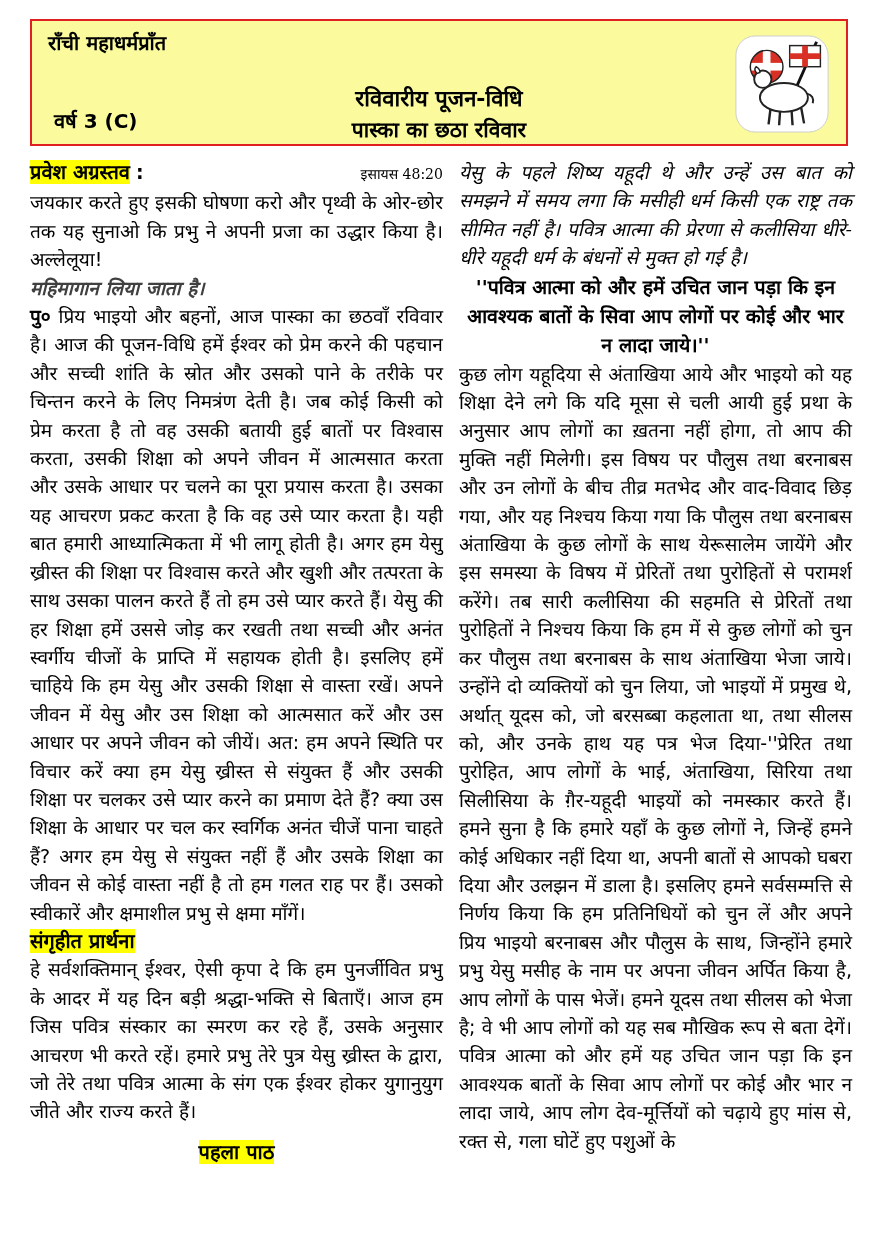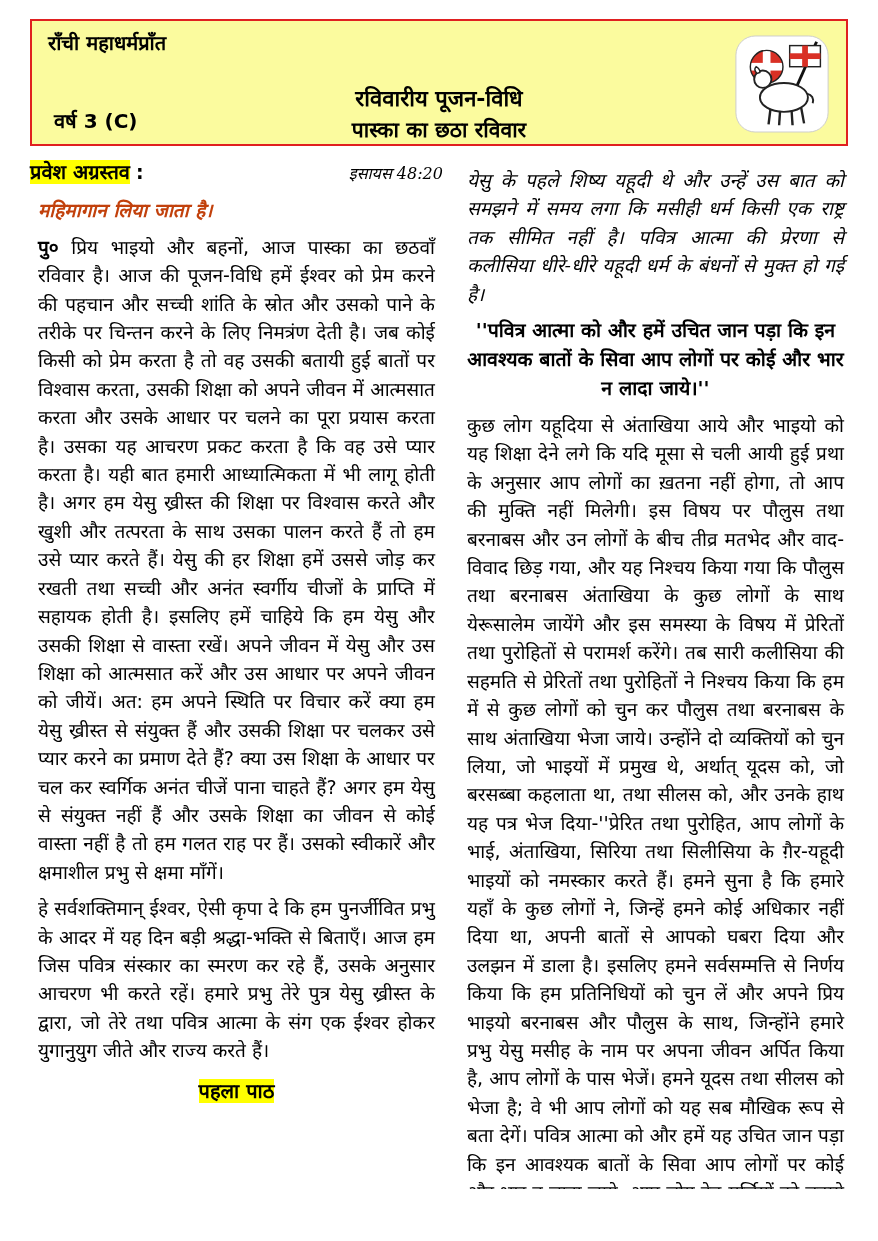--- a/index.html
+++ b/index.html
@@ -21,25 +21,25 @@
   .header-year { position:absolute; left:22px; top:86px; font-size:20px; font-weight:bold; }
   .logo-wrap { position:absolute; right:16px; top:13px; width:96px; height:100px; }
   
   .content { position:absolute; left:30px; top:158px; width:822px; display:flex; gap:16px;justify-content:flex-end; }
   .col { font-size:19px; line-height:28.4px; text-align:justify; }
   .col-left  { width:417px; }
   .col-right { width:397px; }
   .heading-row { display:flex; justify-content:space-between; align-items:baseline; }
   .hl { background:#ffff00; font-weight:bold; font-size:20px; }
   .bold { font-weight:bold; }
-  .ref { font-style:italic; font-size:16px; font-family:"DejaVu Serif","Liberation Serif",serif; }
-  .rubric { color:#c2410c; font-style:italic; font-weight:bold; }
+  .ref { font-size:14px; font-family:"DejaVu Serif","Liberation Serif",serif; }
+  .rubric { color:#404040; font-style:italic; font-weight:bold; }
   .ital-intro { font-style:italic; font-family:"DejaVu Serif","Liberation Serif",serif; }
   .quote { font-weight:bold; text-align:center; font-size:19.5px; line-height:29px; margin:1px 0 0 0; }
-  p { margin:8px; }
+  p { margin:0; }
   .center-head { text-align:center; margin-top:12px; }
   
   .footer {
     position:absolute; left:30px; top:1192px; width:822px;
     display:flex; justify-content:space-between; font-size:17.5px;
   }
   .footer .mid { position:absolute; left:0; right:0; text-align:center; }
   .footer span { position:relative; }
 </style>
 </head>
@@ -86,22 +86,24 @@
     </div>
   </div>
 
   <div class="content">
 
     <div class="col col-left">
       <div class="heading-row">
         <span><span class="hl">प्रवेश अग्रस्तव</span> <span class="bold">:</span></span>
         <span class="ref">इसायस 48:20</span>
       </div>
+      <p>जयकार करते हुए इसकी घोषणा करो और पृथ्वी के ओर-छोर तक यह सुनाओ कि प्रभु ने अपनी प्रजा का उद्धार किया है।  अल्लेलूया!</p>
       <p class="rubric">महिमागान लिया जाता है।</p>
       <p><span class="bold">पु०</span><span> प्रिय भाइयो और बहनों, आज पास्का का छठवाँ रविवार है। आज की पूजन-विधि हमें ईश्वर को प्रेम करने की पहचान और सच्ची शांति के स्रोत और उसको पाने के तरीके पर चिन्तन करने के लिए निमत्रंण देती है। जब कोई किसी को प्रेम करता है तो वह उसकी बतायी हुई बातों पर विश्वास करता, उसकी शिक्षा को अपने जीवन में आत्मसात करता और उसके आधार पर चलने का पूरा प्रयास करता है। उसका यह आचरण प्रकट करता है कि वह उसे प्यार करता है। यही बात हमारी आध्यात्मिकता में भी लागू होती है। अगर हम येसु ख्रीस्त की शिक्षा पर विश्वास करते और खुशी और तत्परता के साथ उसका पालन करते हैं तो हम उसे प्यार करते हैं। येसु की हर शिक्षा हमें उससे जोड़ कर रखती तथा सच्ची और अनंत स्वर्गीय चीजों के प्राप्ति में सहायक होती है। इसलिए हमें चाहिये कि हम येसु और उसकी शिक्षा से वास्ता रखें। अपने जीवन में येसु और उस शिक्षा को आत्मसात करें और उस आधार पर अपने जीवन को जीयें। अत: हम अपने स्थिति पर विचार करें क्या हम येसु ख्रीस्त से संयुक्त हैं और उसकी शिक्षा पर चलकर उसे प्यार करने का प्रमाण देते हैं? क्या उस शिक्षा के आधार पर चल कर स्वर्गिक अनंत चीजें पाना चाहते हैं? अगर हम येसु से संयुक्त नहीं हैं और उसके शिक्षा का जीवन से कोई वास्ता नहीं है तो हम गलत राह पर हैं। उसको स्वीकारें और क्षमाशील प्रभु से क्षमा माँगें।</span></p>
+      <div><span class="hl">संगृहीत प्रार्थना</span></div>
       <p>हे सर्वशक्तिमान् ईश्वर, ऐसी कृपा दे कि हम पुनर्जीवित प्रभु के आदर में यह दिन बड़ी श्रद्धा-भक्ति से बिताएँ। आज हम जिस पवित्र संस्कार का स्मरण कर रहे हैं, उसके अनुसार आचरण भी करते रहें। हमारे प्रभु तेरे पुत्र येसु ख्रीस्त के द्वारा, जो तेरे तथा पवित्र आत्मा के संग एक ईश्वर होकर युगानुयुग जीते और राज्य करते हैं।</p>
       <div class="center-head"><span class="hl">पहला पाठ</span></div>
     </div>
 
     <div class="col col-right">
       <p class="ital-intro">येसु के पहले शिष्य यहूदी थे और उन्हें उस बात को समझने में समय लगा कि मसीही धर्म किसी एक राष्ट्र तक सीमित नहीं है। पवित्र आत्मा की प्रेरणा से कलीसिया धीरे-धीरे यहूदी धर्म के बंधनों से मुक्त हो गई है।</p>
       <p class="quote">''पवित्र आत्मा को और हमें उचित जान पड़ा कि इन आवश्यक बातों के सिवा आप लोगों पर कोई और भार न लादा जाये।''</p>
       <p>कुछ लोग यहूदिया से अंताखिया आये और भाइयो को यह शिक्षा देने लगे कि यदि मूसा से चली आयी हुई प्रथा के अनुसार आप लोगों का ख़तना नहीं होगा, तो आप की मुक्ति नहीं मिलेगी। इस विषय पर पौलुस तथा बरनाबस और उन लोगों के बीच तीव्र मतभेद और वाद-विवाद छिड़ गया, और यह निश्चय किया गया कि पौलुस तथा बरनाबस अंताखिया के कुछ लोगों के साथ येरूसालेम जायेंगे और इस समस्या के विषय में प्रेरितों तथा पुरोहितों से परामर्श करेंगे।  तब सारी कलीसिया की सहमति से प्रेरितों तथा पुरोहितों ने निश्चय किया कि हम में से कुछ लोगों को चुन कर पौलुस तथा बरनाबस के साथ अंताखिया भेजा जाये। उन्होंने दो व्यक्तियों को चुन लिया, जो भाइयों में प्रमुख थे, अर्थात् यूदस को, जो बरसब्बा कहलाता था, तथा सीलस को, और उनके हाथ यह पत्र भेज दिया-''प्रेरित तथा पुरोहित, आप लोगों के भाई, अंताखिया, सिरिया तथा सिलीसिया के ग़ैर-यहूदी भाइयों को नमस्कार करते हैं।  हमने सुना है कि हमारे यहाँ के कुछ लोगों ने, जिन्हें हमने कोई अधिकार नहीं दिया था, अपनी बातों से आपको घबरा दिया और उलझन में डाला है।  इसलिए हमने सर्वसम्मत्ति से निर्णय किया कि हम प्रतिनिधियों को चुन लें और अपने प्रिय भाइयो बरनाबस और पौलुस के साथ, जिन्होंने हमारे प्रभु येसु मसीह के नाम पर अपना जीवन अर्पित किया है, आप लोगों के पास भेजें। हमने यूदस तथा सीलस को भेजा है; वे भी आप लोगों को यह सब मौखिक रूप से बता देगें। पवित्र आत्मा को और हमें यह उचित जान पड़ा कि इन आवश्यक बातों के सिवा आप लोगों पर कोई और भार न लादा जाये, आप लोग देव-मूर्त्तियों को चढ़ाये हुए मांस से, रक्त से, गला घोटें हुए पशुओं के</p>
     </div>
 

